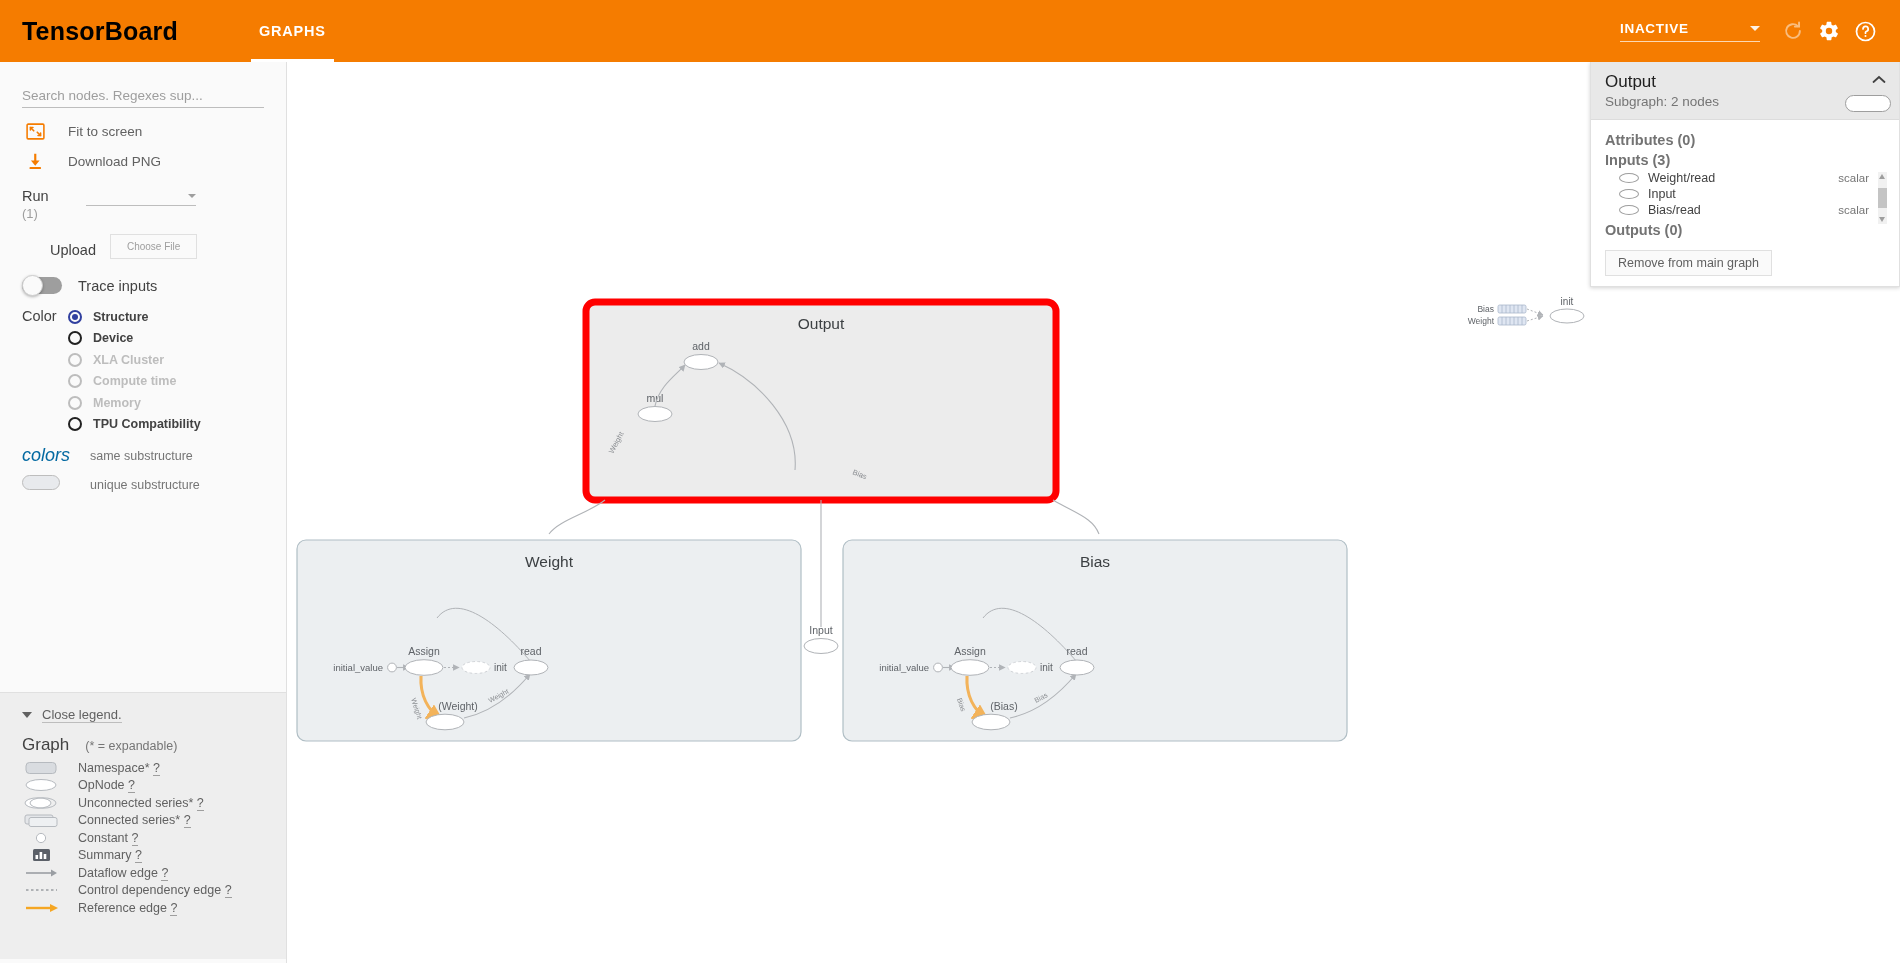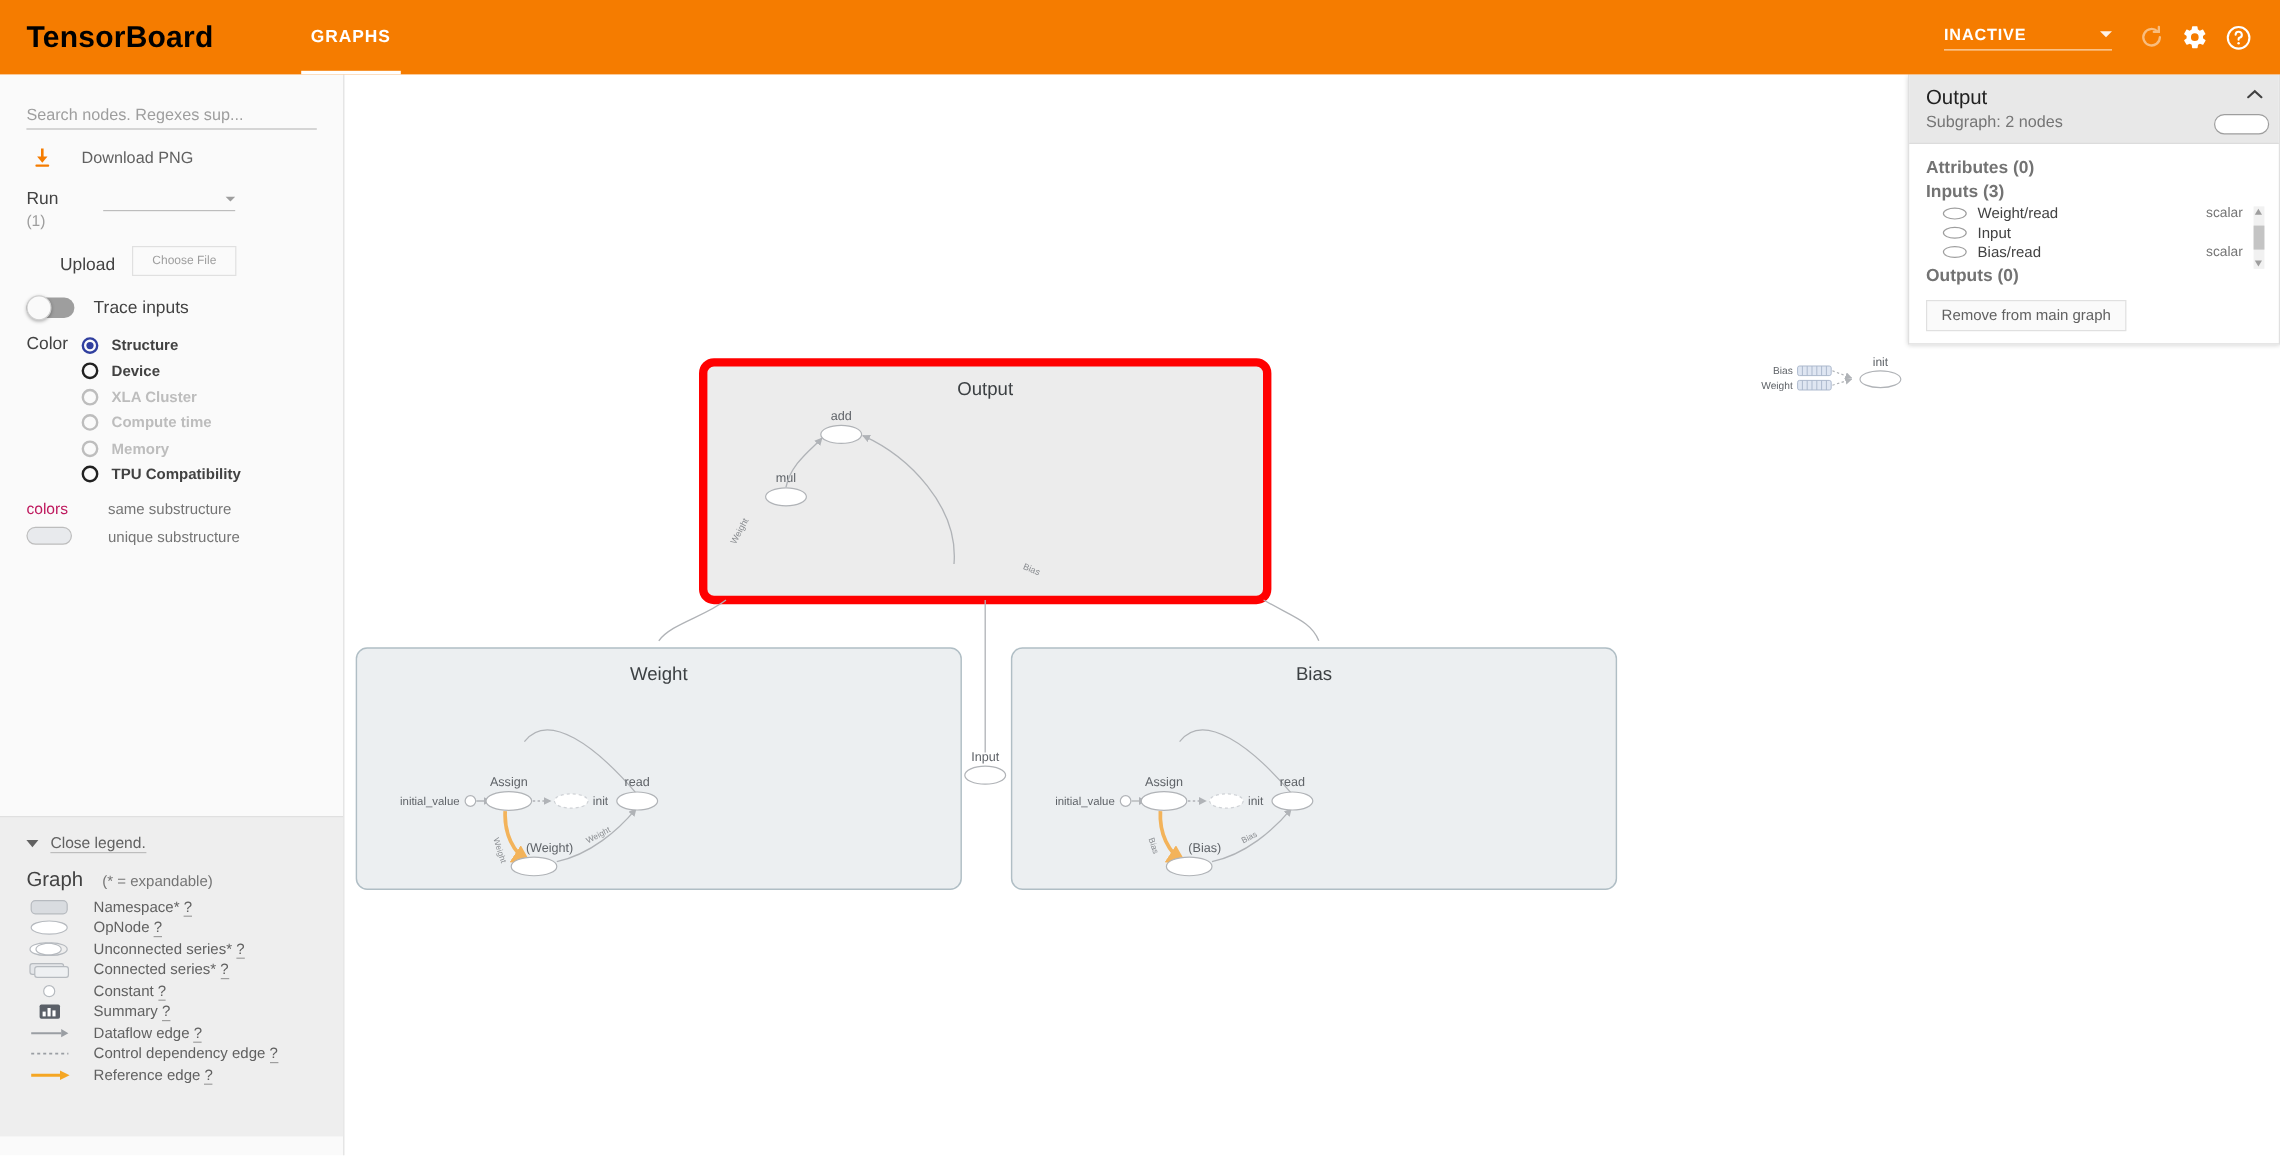--- a/index.html
+++ b/index.html
@@ -118,30 +118,30 @@
   .radio.checked { border-color: #303f9f; }
   .radio.checked::after {
     content: ""; position: absolute; left: 2px; top: 2px;
     width: 6px; height: 6px; border-radius: 50%; background: #303f9f;
   }
   .radio.dim { border-color: #bdbdbd; }
   .radio-lbl { margin-left: 11px; font-size: 12.5px; color: #424242; font-weight: bold; }
   .radio-lbl.dim { color: #bdbdbd; }
 
   .swatch-row { display: flex; align-items: center; padding: 6px 22px 0 22px; }
-  .swatch-key { font-size: 13px; color: #be185d; width: 46px; }
+  .swatch-key { font-size: 18px; color: #0369a1; width: 46px; font-style: italic; }
   .swatch-pill {
     width: 38px; height: 15px; border-radius: 8px;
     background: #e8eaed; border: 1px solid #bdbdbd;
   }
   .swatch-txt { margin-left: 22px; font-size: 12.5px; color: #757575; }
 
   
   .legend {
-    position: absolute; left: 0; right: 0; bottom: 16px; height: 267px;
+    position: absolute; left: 0; right: 0; bottom: 4px; height: 267px;
     background: #eeeeee; border-top: 1px solid #e0e0e0; padding: 14px 0 0 0;
   }
   .legend-close { display: flex; align-items: center; padding: 0 22px 6px 22px; cursor: pointer; }
   .chev-d {
     width: 0; height: 0; border-left: 5px solid transparent;
     border-right: 5px solid transparent; border-top: 6px solid #616161; margin-right: 10px;
   }
   .legend-close .lbl { font-size: 13px; color: #616161; border-bottom: 1px solid #bdbdbd; }
   .legend-head { display: flex; align-items: baseline; padding: 6px 22px 4px 22px; }
   .legend-head .t { font-size: 17px; color: #424242; }
@@ -242,20 +242,30 @@
 
   <div class="sidebar">
     <div class="sidebar-scroll">
 
       <div class="search-wrap">
         <input class="search-input" type="text" placeholder="Search nodes. Regexes sup..." style="">
       </div>
 
       <div style="height:8px"></div>
 
+      <div class="row-btn">
+        <span class="ico">
+          <svg width="21" height="21" viewBox="0 0 24 24" fill="none" stroke="#f57c00" stroke-width="1.8">
+            <rect x="2.4" y="3.6" width="19.2" height="16.8" rx="1.2"></rect>
+            <path d="M6.2 10.2V7.4h2.9M17.8 13.8v2.8h-2.9" stroke-linecap="round"></path>
+            <path d="M6.4 7.6l3.6 3.6M17.6 16.4l-3.6-3.6" stroke-linecap="round"></path>
+          </svg>
+        </span>
+        <span class="lbl">Fit to screen</span>
+      </div>
 
       <div class="row-btn">
         <span class="ico">
           <svg width="20" height="21" viewBox="0 0 24 24" fill="#f57c00">
             <path d="M11 2.6h2.6v8.1h3.9L12.3 17 7.1 10.7h3.9z"></path>
             <rect x="5.4" y="18.6" width="13.8" height="2.4" rx="1"></rect>
           </svg>
         </span>
         <span class="lbl">Download PNG</span>
       </div>

